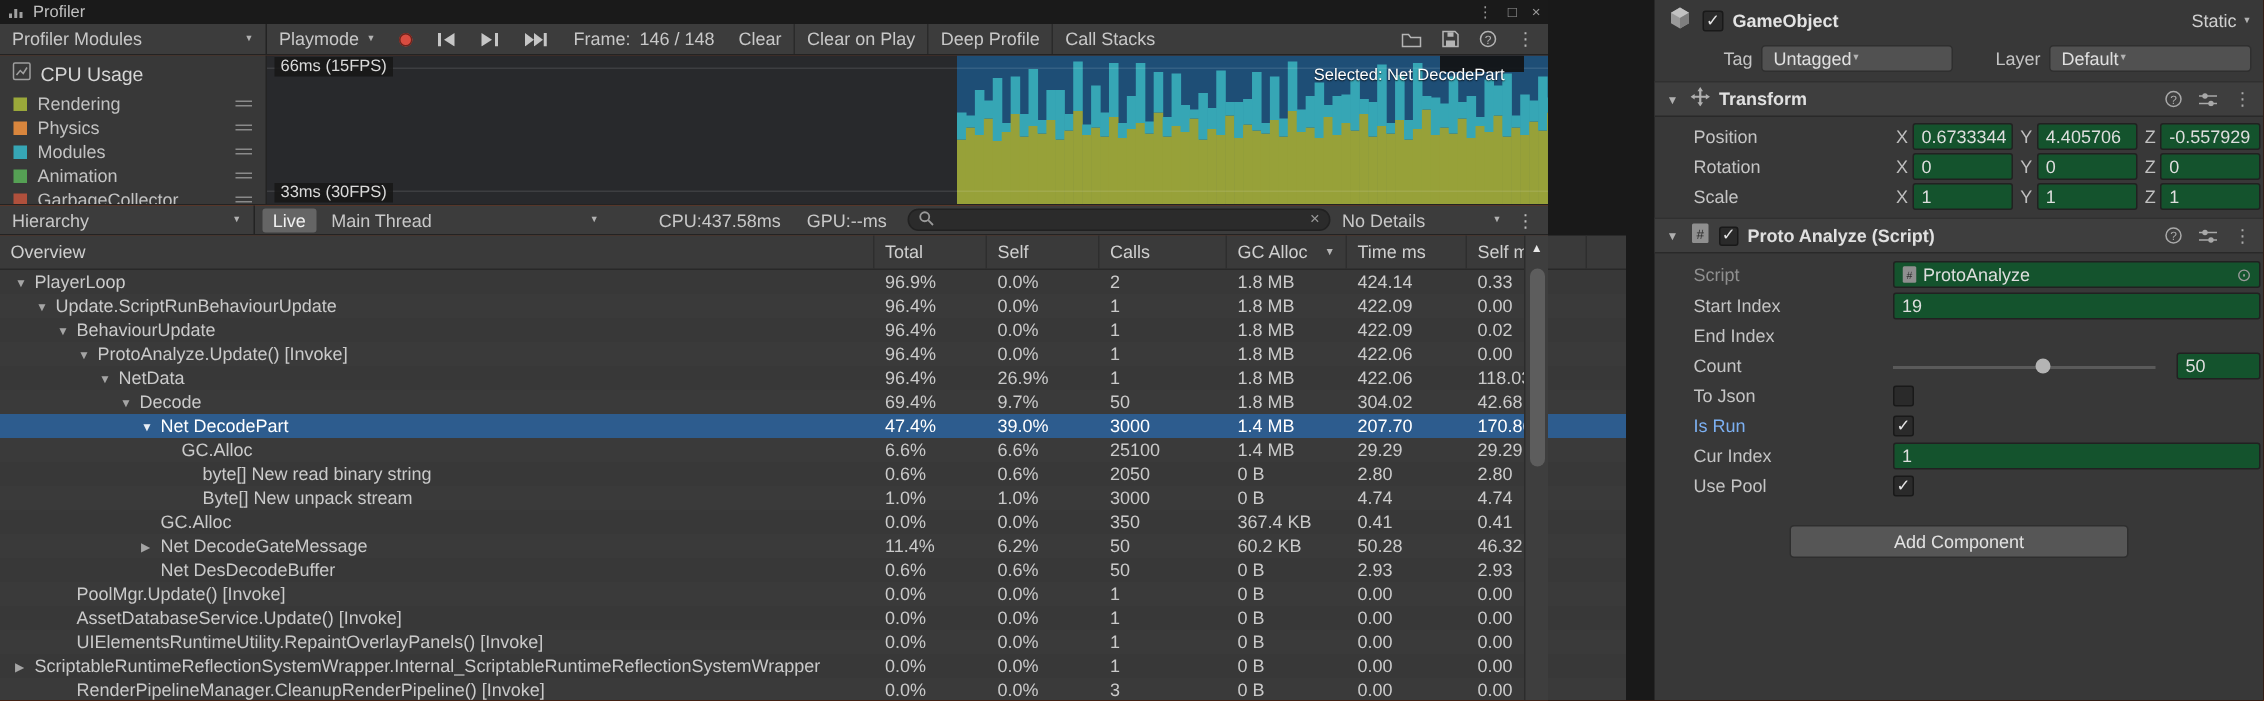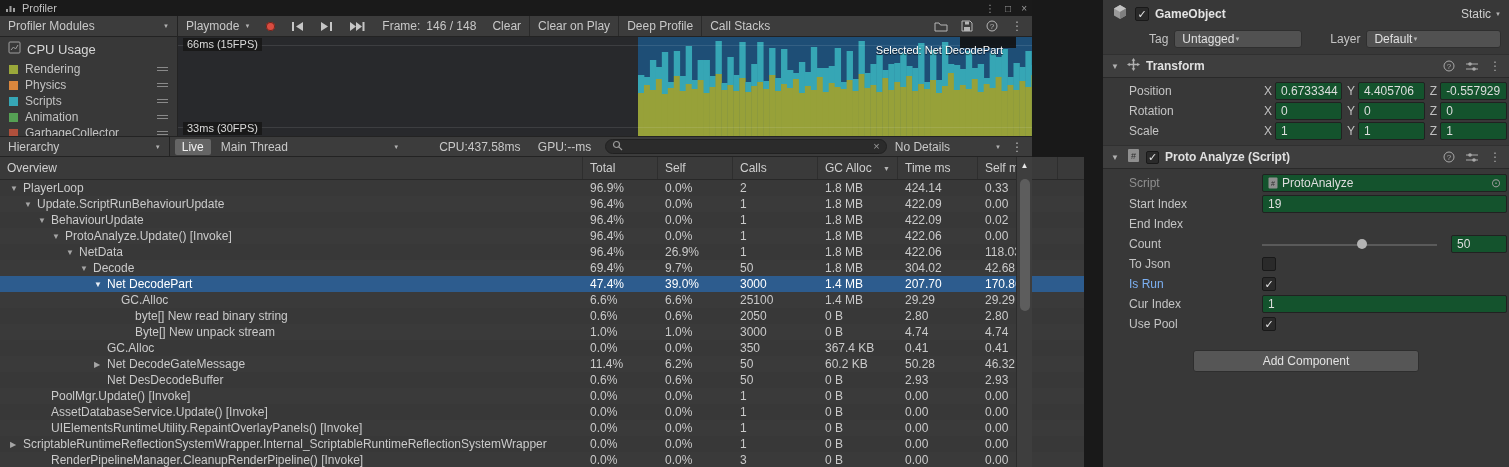--- a/index.html
+++ b/index.html
@@ -221,21 +221,21 @@
             <div class="mod-item">
        <span class="swatch" style="background:#d9863d"></span>
        <span>Physics</span>
        <span class="grip">
                 <i></i>
                 <i></i>
               </span>
      </div>
             <div class="mod-item">
        <span class="swatch" style="background:#36a6b5"></span>
-       <span>Scripts</span>
+       <span>Modules</span>
        <span class="grip">
                 <i></i>
                 <i></i>
               </span>
      </div>
             <div class="mod-item">
        <span class="swatch" style="background:#55a054"></span>
        <span>Animation</span>
        <span class="grip">
                 <i></i>

